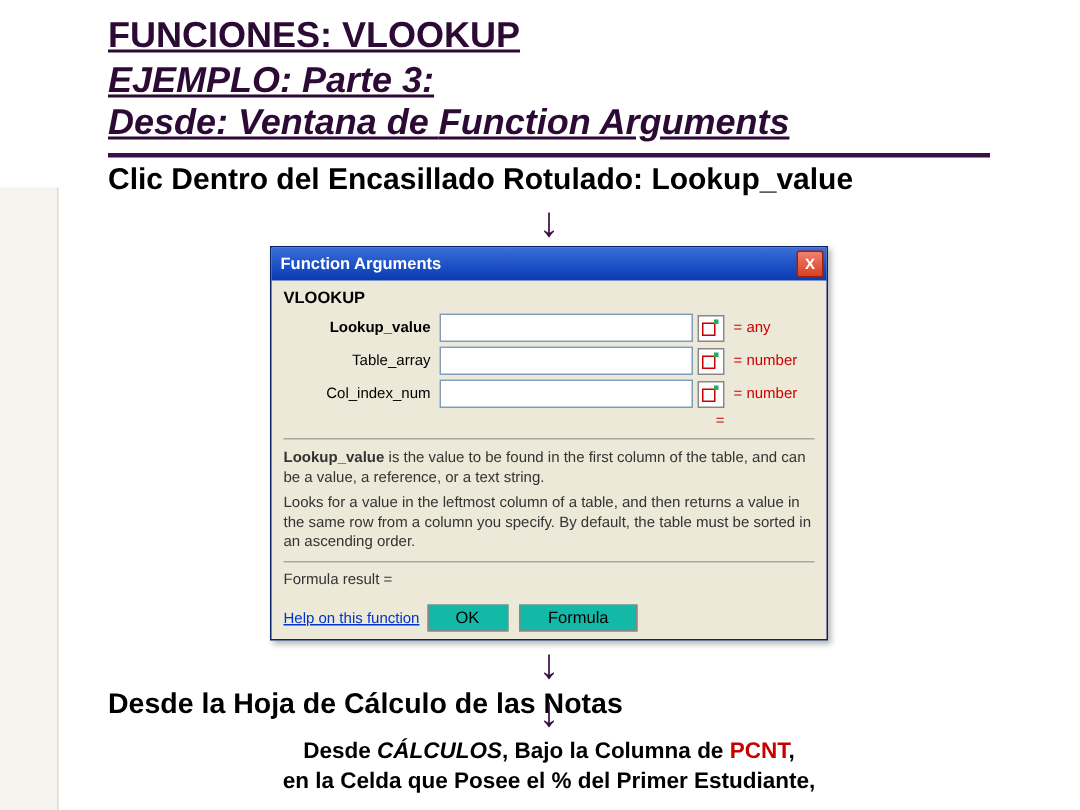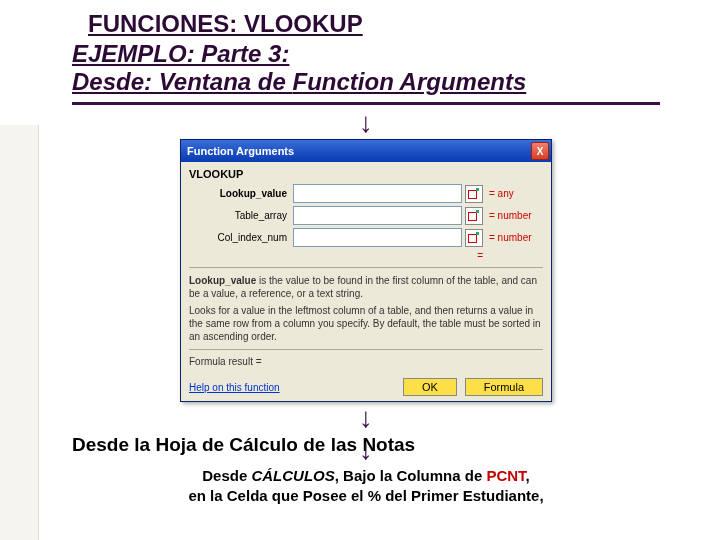--- a/index.html
+++ b/index.html
@@ -1,17 +1,17 @@
 <!DOCTYPE html>
 <html><head>
 <meta charset="utf-8">
 <style>
 body{margin:0;background:#fff;font-family:Arial,Helvetica,sans-serif;width:720px;height:540px;position:relative;overflow:hidden}
 .slide{padding:10px 60px 10px 72px;position:relative}
-.h1{font-size:24px;font-weight:bold;color:#2d0a35;text-decoration:underline;margin:0 0 2px 16px}
+.h1{font-size:24px;font-weight:bold;color:#2d0a35;text-decoration:underline;margin:0 0 2px 0}
 .h2{font-size:24px;font-style:italic;font-weight:bold;color:#2d0a35;text-decoration:underline;margin:0}
 .h2 .fa{font-family:Arial;font-weight:900}
 .bar{background:#3a0f44;height:3px;margin:6px 0 4px 0}
 .sub{font-size:20px;font-weight:bold;color:#000}
 .sub .em{font-family:Arial;font-weight:900}
 .arrow{display:block;margin:2px auto;font-size:28px;color:#3a0f44;text-align:center;line-height:1}
 
 .dialog{width:370px;margin:2px auto 0 auto;border:1px solid #0a246a;background:#ece9d8;box-shadow:2px 2px 4px rgba(0,0,0,.3);font-size:10px}
 .tb{background:linear-gradient(to bottom,#3b6fd8,#1f52c6 50%,#0a3cb0);color:#fff;display:flex;align-items:center;padding:2px 2px 2px 6px}
 .tb-title{flex:1;font-weight:bold;font-size:11px}
@@ -23,42 +23,45 @@
 .lbl.b{font-weight:bold}
 .inp{flex:1;height:17px;border:1px solid #7f9db9;background:#fff}
 .rs{width:16px;height:16px;border:1px solid #888;background:#fdfdfd;margin-left:3px;position:relative}
 .rs::before{content:"";position:absolute;left:2px;top:4px;width:7px;height:7px;border:1px solid #c00}
 .rs::after{content:"";position:absolute;left:10px;top:2px;width:3px;height:3px;background:#2a6}
 .hint{width:54px;color:#c00;font-size:10px;padding-left:6px}
 .sep{border-top:1px solid #aca899;margin:6px 0}
 .desc{font-size:10px;color:#333;line-height:1.3;margin:4px 0}
 .desc b{font-weight:bold}
 .fres{font-size:10px;color:#333;margin:4px 0}
-.btns{display:flex;justify-content:space-between;align-items:center;padding:4px 8px 8px 8px}
+.btns{display:flex;justify-content:flex-start;align-items:center;padding:4px 8px 8px 8px}
 .help{color:#0033cc;text-decoration:underline;font-size:10px}
-.bt{border:1px solid #888;background:#fde047;padding:2px 18px;font-size:11px;margin-left:5px}
+.bt{border:1px solid #888;background:#14b8a6;padding:2px 18px;font-size:11px;margin-left:5px}
 
 .t2{font-size:19px;font-weight:bold;text-align:left;margin:2px 0 2px 0}
 .t3{font-size:15px;font-weight:bold;text-align:center;line-height:1.35}
 .t3 .it{font-style:italic}
 .t3 .r{color:#c40000}
 .sidebar{position:absolute;left:0;top:125px;bottom:0;width:38px;background:#f6f4ee;border-right:1px solid #e0ddc8}
 </style>
 </head>
 <body>
 
 <div class="sidebar"></div>
 
 <div class="slide">
   <div class="h1">FUNCIONES: VLOOKUP</div>
   <div class="h2">EJEMPLO: Parte 3:</div>
   <div class="h2">
     <span>Desde: Ventana de </span><span class="fa">Function Arguments</span>
   </div>
   <div class="bar"></div>
+  <div class="sub">
+    <span>Clic Dentro del Encasillado Rotulado: </span><span class="em">Lookup_value</span>
+  </div>
 
   <span class="arrow">↓</span>
 
   <div class="dialog">
     <div class="tb">
       <span class="tb-title">Function Arguments</span>
       <span class="tb-x">X</span>
     </div>
     <div class="body">
       <div class="fn">VLOOKUP</div>

